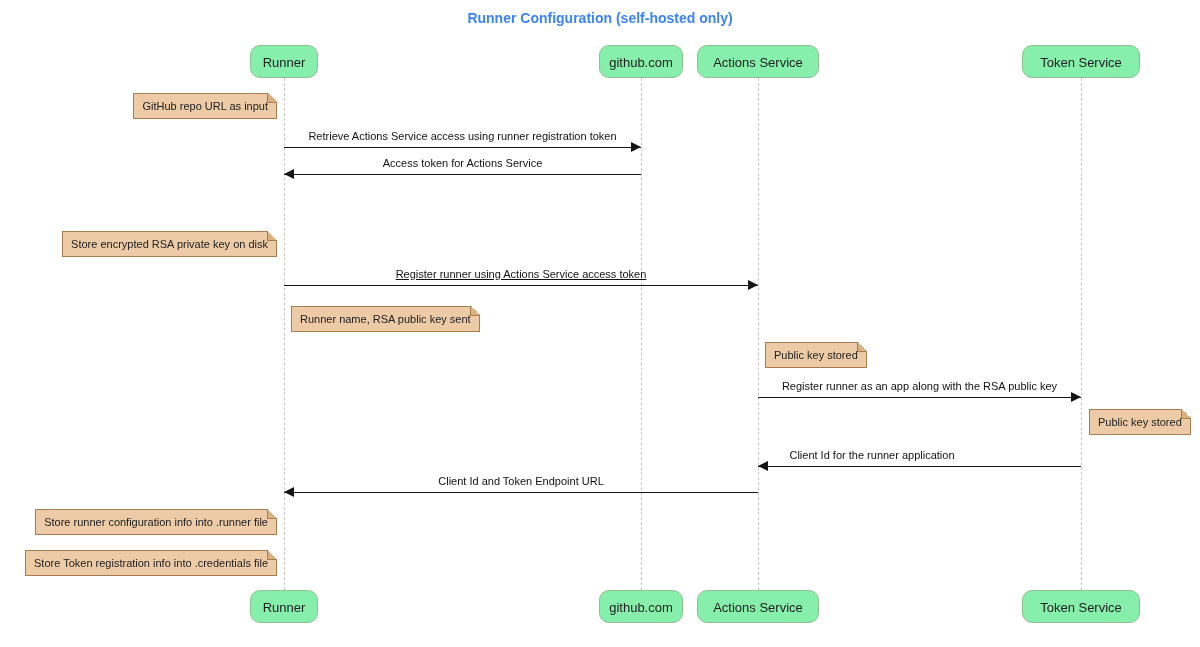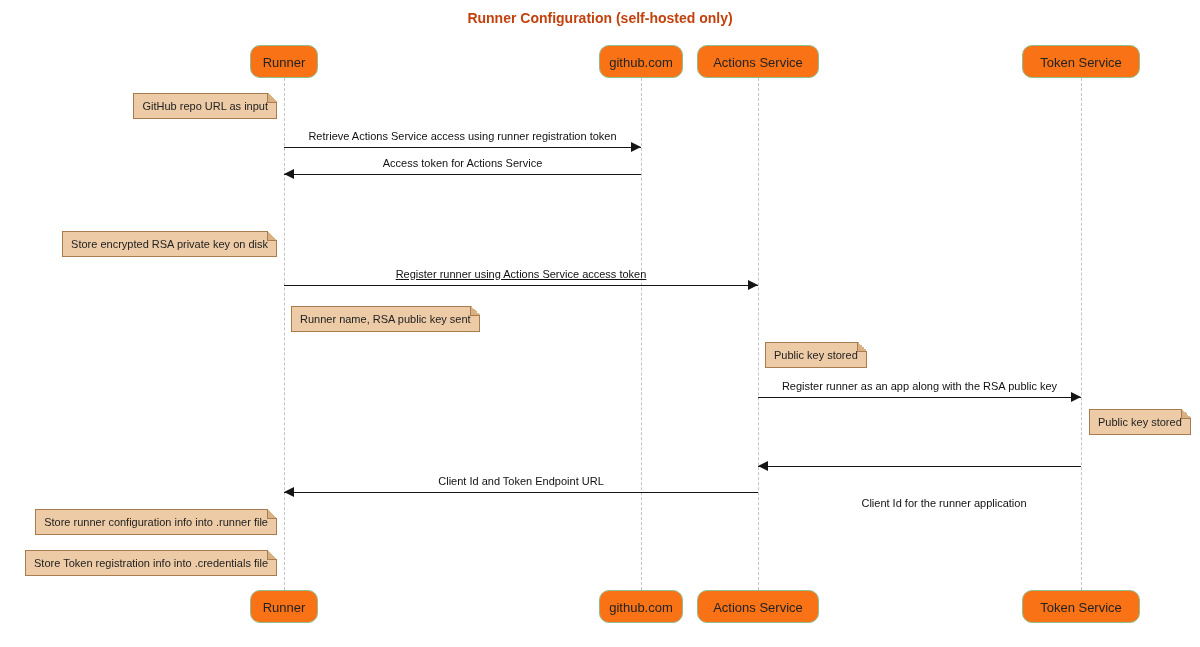--- a/index.html
+++ b/index.html
@@ -4,25 +4,25 @@
 <style>
   html,body { margin:0; padding:0; background:#ffffff; }
   #stage {
     position:relative; width:1200px; height:647px; overflow:hidden;
     background:#ffffff;
     font-family:"Liberation Sans", sans-serif;
     color:#000;
   }
   .title {
     position:absolute; top:10px; left:0; width:100%;
-    text-align:center; font-size:14px; font-weight:bold; color:#c2410c;
+    text-align:center; font-size:14px; font-weight:bold; color:#3b82f6;
   }
   .participant {
     position:absolute; height:33px; line-height:33px;
-    background:#f97316; border:1px solid #8fbf8f; border-radius:10px;
+    background:#86efac; border:1px solid #8fbf8f; border-radius:10px;
     text-align:center; font-size:13px; color:#222;
     box-sizing:border-box;
   }
   .lifeline {
     position:absolute; width:0; border-left:1px dashed #c4c4c4;
   }
   .note {
     position:absolute; background:#edcba6; border:1px solid #a87c4e;
     font-size:11px; padding:6px 8px; white-space:nowrap; color:#222;
     box-sizing:border-box;
@@ -80,18 +80,18 @@
     <div class="msg-line" style="left: 284px; top: 174px; width: 357px;"></div>
     <div class="msg-label" style="left: 462.5px; top: 157px;">Access token for Actions Service</div>
     <div class="arrowhead left" style="top: 169px; left: 284px;"></div>
     <div class="msg-line" style="left: 284px; top: 285px; width: 474px;"></div>
     <div class="msg-label" style="left: 521px; top: 268px; text-decoration: underline;">Register runner using Actions Service access token</div>
     <div class="arrowhead right" style="top: 280px; left: 748px;"></div>
     <div class="msg-line" style="left: 758px; top: 397px; width: 323px;"></div>
     <div class="msg-label" style="left: 919.5px; top: 380px;">Register runner as an app along with the RSA public key</div>
     <div class="arrowhead right" style="top: 392px; left: 1071px;"></div>
     <div class="msg-line" style="left: 758px; top: 466px; width: 323px;"></div>
-    <div class="msg-label" style="left: 944px; top: 449px; margin-top: 48px;">Client Id for the runner application</div>
+    <div class="msg-label" style="left: 872px; top: 449px;">Client Id for the runner application</div>
     <div class="arrowhead left" style="top: 461px; left: 758px;"></div>
     <div class="msg-line" style="left: 284px; top: 492px; width: 474px;"></div>
     <div class="msg-label" style="left: 521px; top: 475px;">Client Id and Token Endpoint URL</div>
     <div class="arrowhead left" style="top: 487px; left: 284px;"></div>
   </div>
 
 </body></html>

